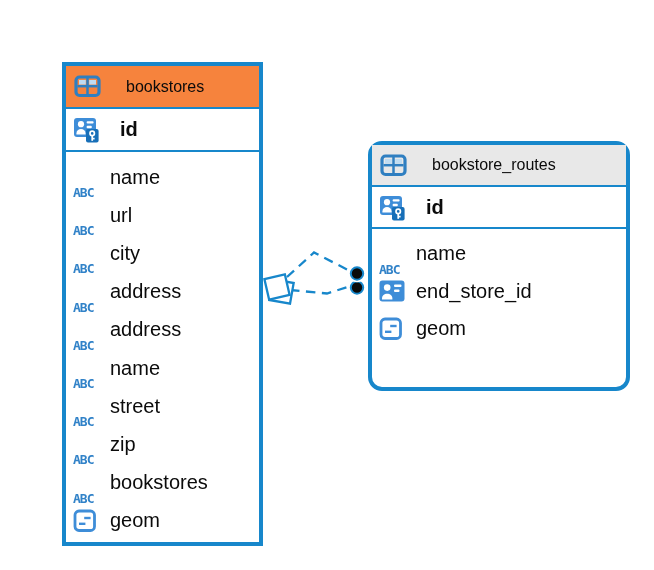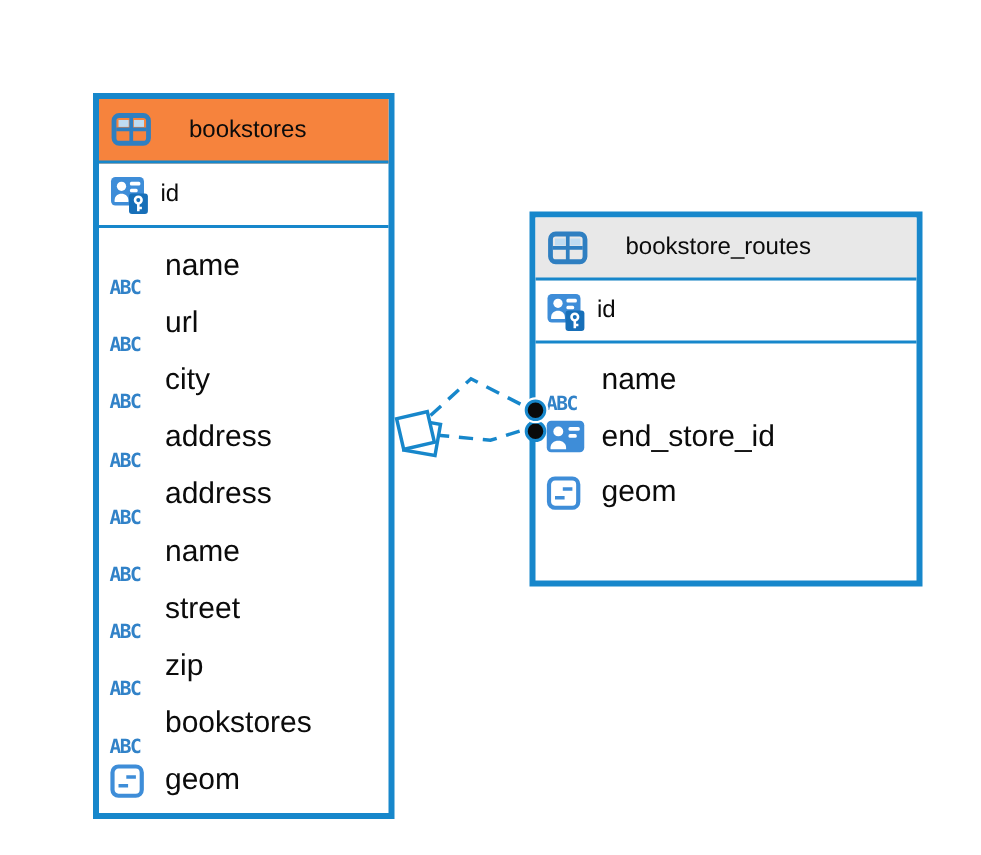--- a/index.html
+++ b/index.html
@@ -5,32 +5,32 @@
   html,body { margin:0; padding:0; }
   body {
     width:654px; height:570px; position:relative; overflow:hidden;
     background:#ffffff; font-family:"Liberation Sans", sans-serif; color:#0b0b0b;
   }
   .erd-table {
     position:absolute; box-sizing:border-box; background:#ffffff;
     border:4px solid #1787CB; display:flex; flex-direction:column; z-index:2;
   }
   #table-bookstores { left:62px; top:62px; width:201px; height:484px; }
-  #table-bookstore-routes { left:353px; top:141px; width:262px; height:250px; }
+  #table-bookstore-routes { left:368px; top:141px; width:262px; height:250px;border-radius:14px; }
 
   .tbl-header {
     display:flex; align-items:center; gap:24px; padding:0 8px;
     border-bottom:2px solid #1787CB; font-size:16px; flex:none;
   }
   #table-bookstores .tbl-header { height:41px; background:#F6833D; }
   #table-bookstore-routes .tbl-header { height:40px; background:#E8E8E8; }
 
   .key-row {
-    display:flex; align-items:center; gap:4px; padding:0 7px;
-    border-bottom:2px solid #1787CB; font-weight:normal; font-size:16px; flex:none;
+    display:flex; align-items:center; gap:17px; padding:0 7px;
+    border-bottom:2px solid #1787CB; font-weight:bold; font-size:20px; flex:none;
   }
   #table-bookstores .key-row { height:41px; }
   #table-bookstore-routes .key-row { height:40px; }
 
   .tbl-body { padding-top:6px; flex:1; }
   .col-row { display:flex; align-items:center; gap:7px; padding:0 7px; font-size:20px; }
   #table-bookstores .col-row { height:38.2px; }
   #table-bookstore-routes .col-row { height:37.6px; }
 
   .icon-box { width:30px; flex:none; display:flex; align-items:center; }

